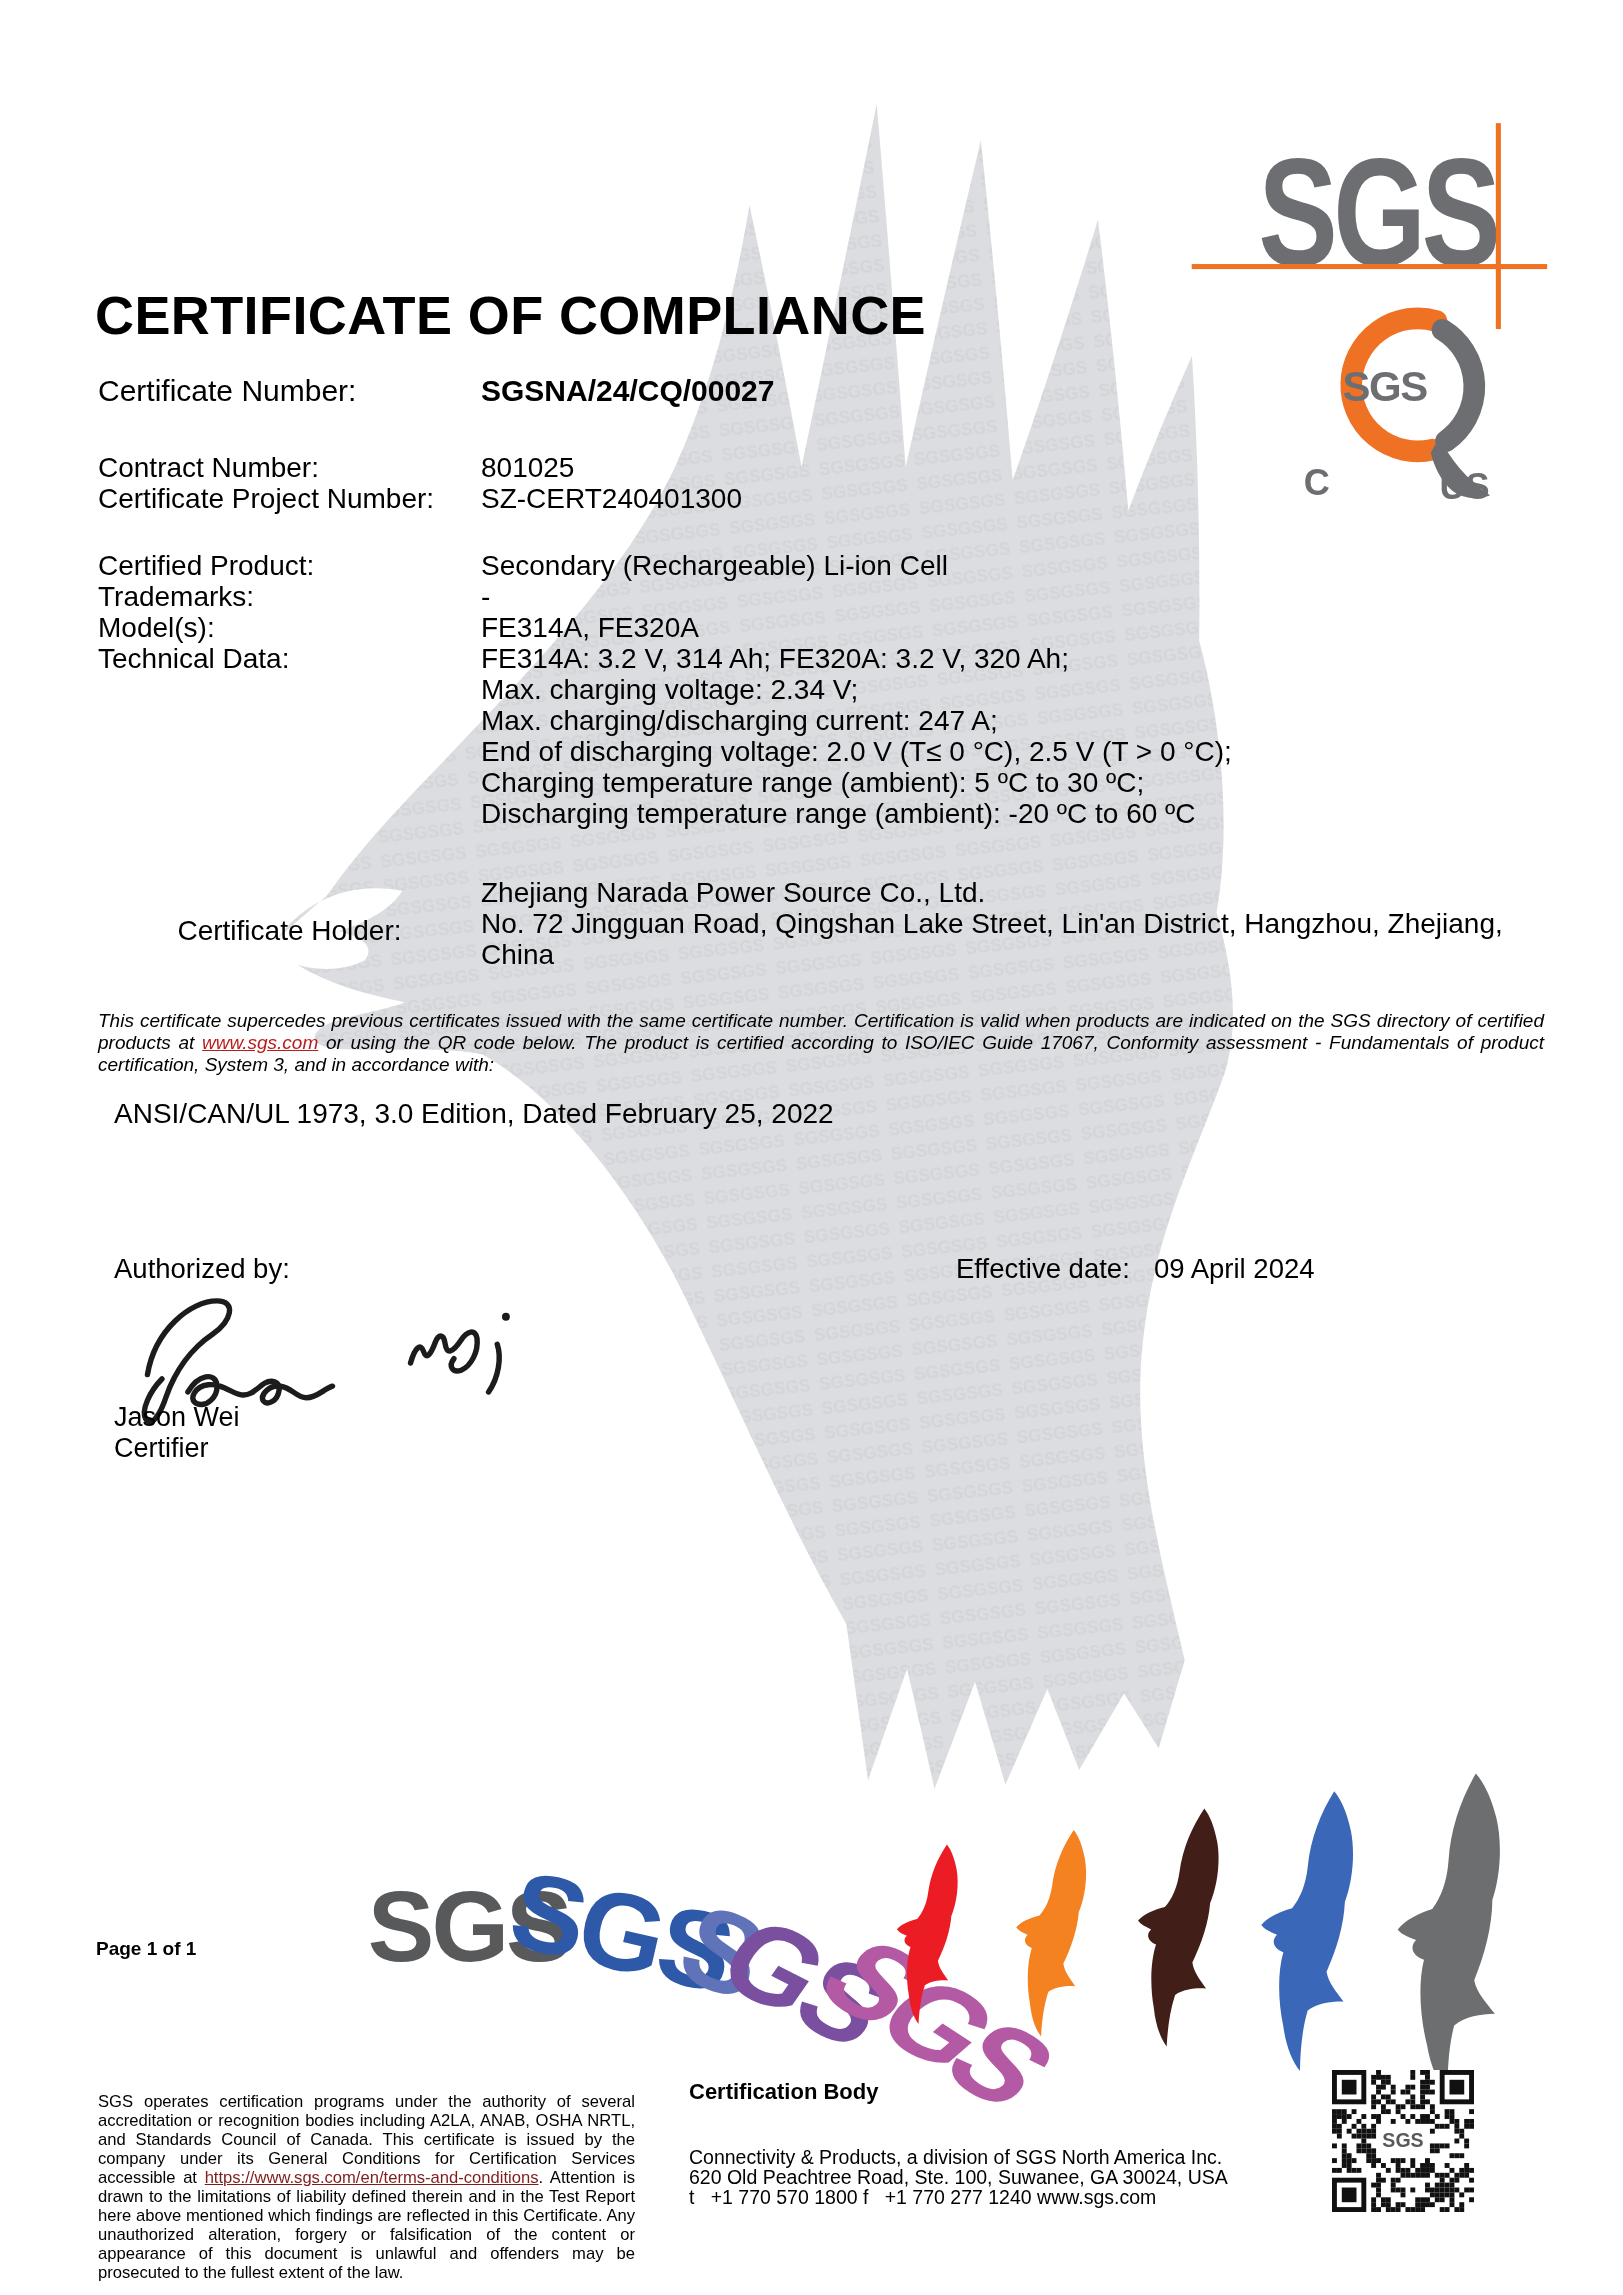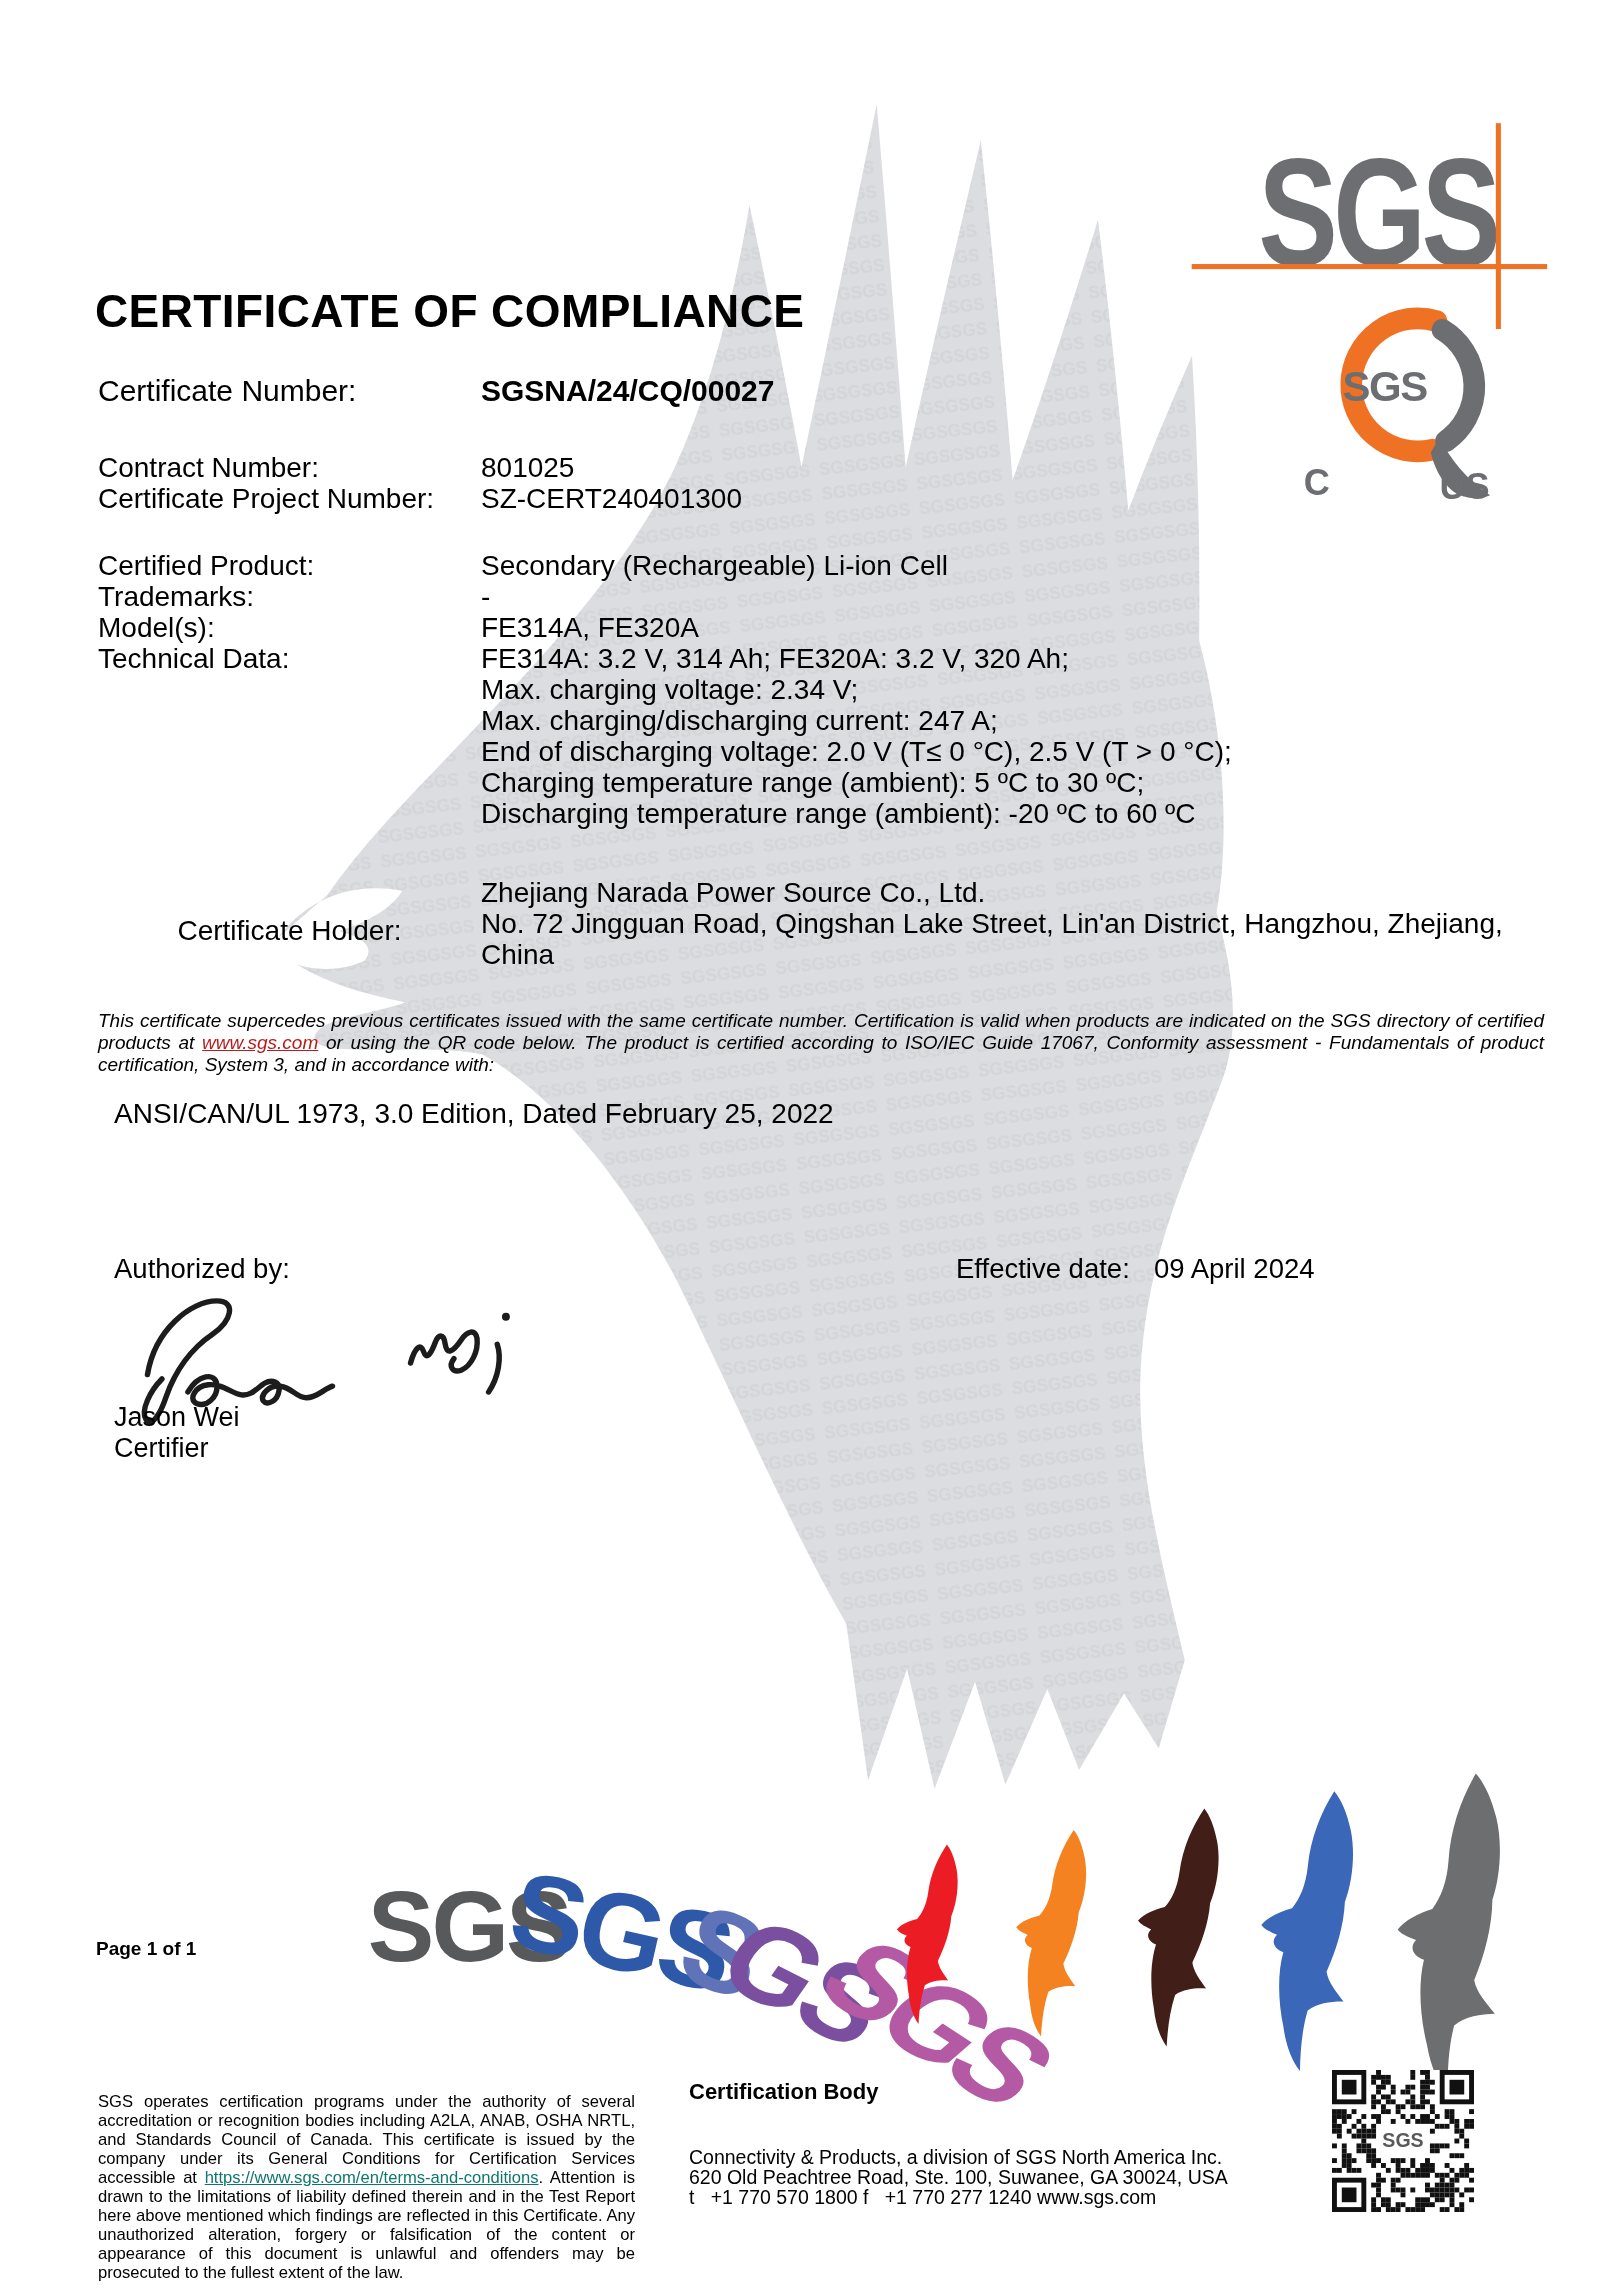--- a/index.html
+++ b/index.html
@@ -6,21 +6,21 @@
   body{
     position:relative;width:1624px;height:2295px;overflow:hidden;
     font-family:"Liberation Sans",sans-serif;color:#000;
   }
   .abs{position:absolute;}
   svg{display:block;}
   
   #watermark{left:0;top:0;z-index:0;pointer-events:none;}
   .content{z-index:2;}
   
-  #page-title{left:95px;top:284px;font-size:46px;font-weight:bold;letter-spacing:0.4px;white-space:nowrap;}
+  #page-title{left:95px;top:284px;font-size:54px;font-weight:bold;letter-spacing:0.4px;white-space:nowrap;}
   
   .fieldrow{left:98px;white-space:nowrap;font-size:28px;line-height:31px;}
   .fieldrow .lbl{display:inline-block;width:383px;font-weight:normal;vertical-align:top;}
   .fieldrow.big{font-size:30px;}
   .fieldrow.big .val{font-weight:bold;margin-top:48px;}
   .multiline{left:481px;font-size:28px;line-height:31px;white-space:nowrap;}
   
   #legal-paragraph{
     left:98px;top:1010px;width:1446px;
     font-size:19px;line-height:22px;font-style:italic;text-align:justify;
@@ -32,21 +32,21 @@
   #effective-date-label{left:956px;top:1253px;font-size:27.5px;}
   #effective-date-value{left:1154px;top:1253px;font-size:27.5px;}
   #signature{left:107px;top:1282px;}
   #signer-block{left:114px;top:1402px;font-size:27px;line-height:31px;}
   
   #page-label{left:96px;top:1938px;font-size:19px;font-weight:bold;}
   #footer-legal{
     left:98px;top:2092px;width:537px;
     font-size:16.6px;line-height:19px;text-align:justify;
   }
-  #footer-legal a{color:#0f766e;text-decoration:underline;word-break:break-all;}
+  #footer-legal a{color:#7f1d1d;text-decoration:underline;word-break:break-all;}
   #certification-body-label{left:689px;top:2079px;font-size:22px;font-weight:bold;}
   #certification-body-address{left:689px;top:2147px;font-size:19.5px;line-height:20px;white-space:nowrap;}
 </style>
 </head>
 <body>
 
 <svg id="watermark" class="abs" width="1624" height="2295" viewBox="0 0 2245 3174">
   <defs>
     <pattern id="wmtx" width="132" height="34" patternUnits="userSpaceOnUse" patternTransform="rotate(-6)">
       <rect width="132" height="34" fill="#dcdde0"></rect>

